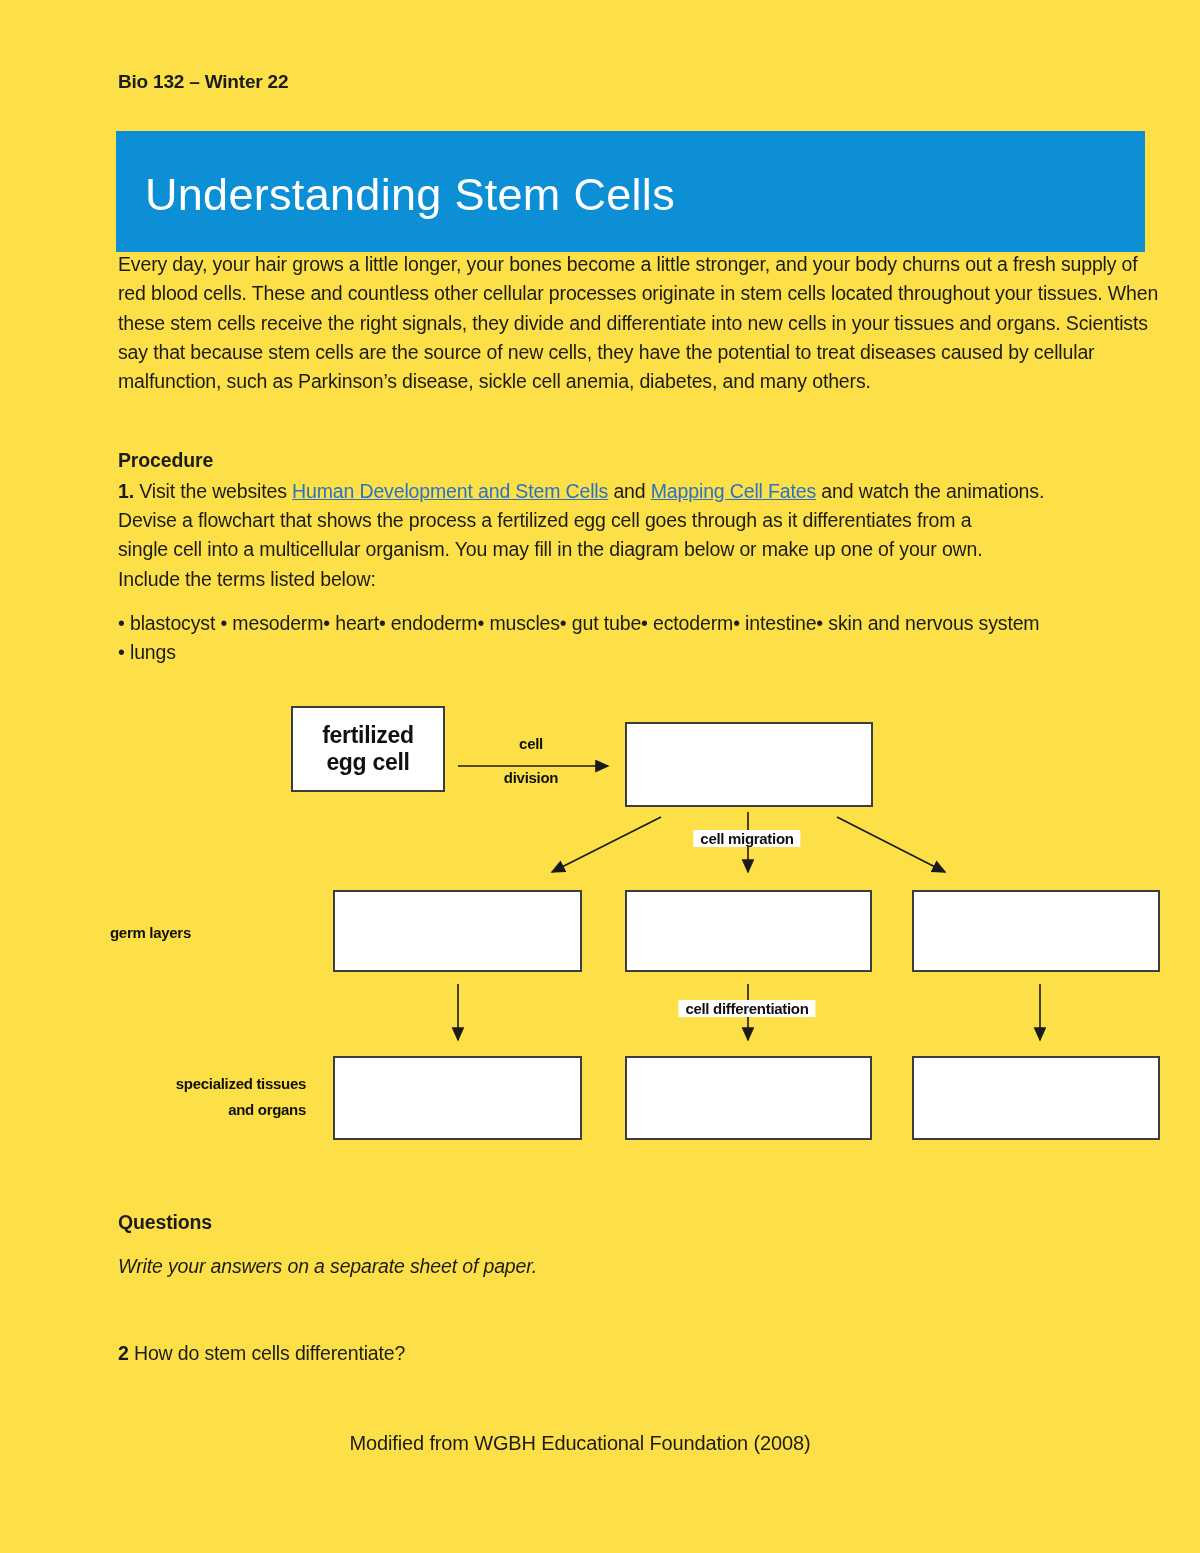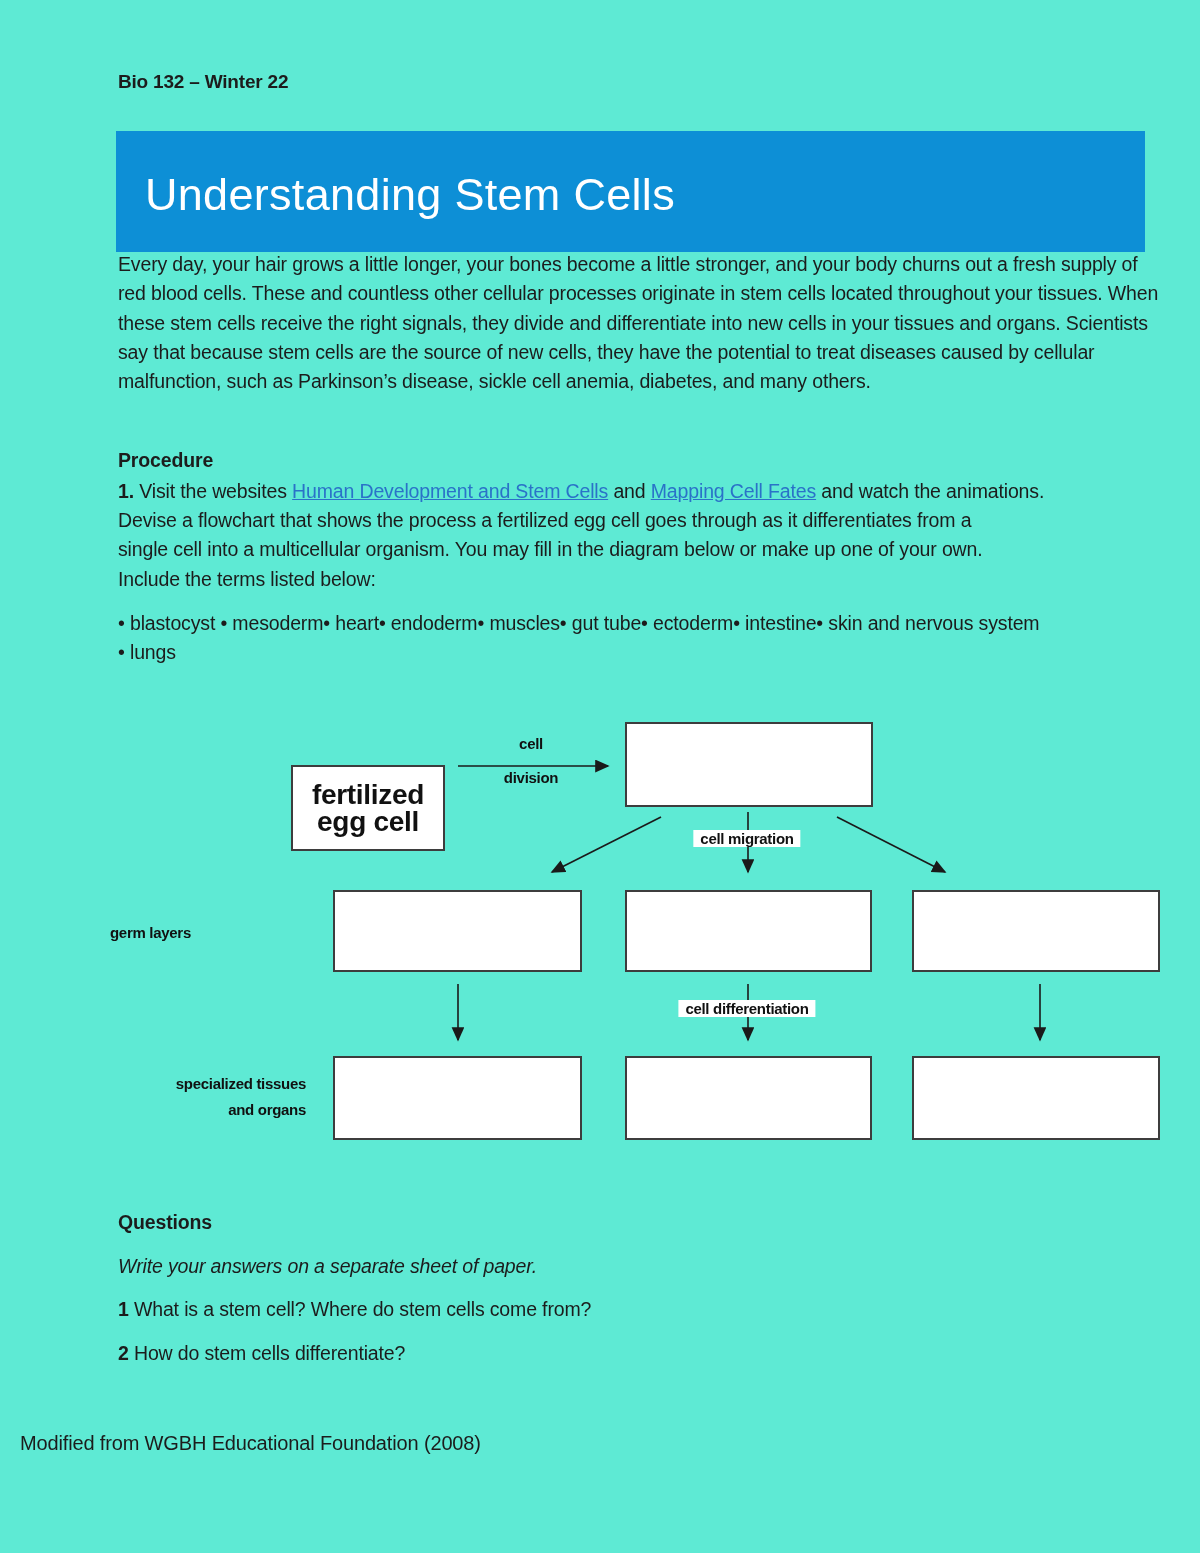--- a/index.html
+++ b/index.html
@@ -1,20 +1,20 @@
 <!DOCTYPE html>
 <html><head>
 <meta charset="utf-8">
 <style>
   html,body{margin:0;padding:0;background:#ffffff;}
   .page{
     position:relative;
     width:1200px;
     height:1553px;
-    background:#5eead4;
+    background:#fde047;
     font-family:"Liberation Sans","DejaVu Sans",sans-serif;
     color:#1c1c1c;
     overflow:hidden;
   }
   .abs{position:absolute;}
   .course-header{
     left:118px; top:71px;
     font-size:19px; font-weight:bold; letter-spacing:-0.2px;
   }
   .banner{
@@ -59,23 +59,23 @@
   }
   .dlabel{
     position:absolute;
     font-size:15px; font-weight:bold; letter-spacing:-0.3px;
     color:#111111;
     white-space:nowrap;
   }
   .dlabel.center{transform:translateX(-50%);}
   .dlabel.bg{background:#ffffff; padding:0 7px;}
   .start-box{
-    left:291px; top:765px; width:154px; height:86px;
+    left:291px; top:706px; width:154px; height:86px;
     display:flex; flex-direction:column; align-items:center; justify-content:center;
-    font-size:28px; font-weight:bold; letter-spacing:-0.3px; line-height:27px;
+    font-size:23px; font-weight:bold; letter-spacing:-0.3px; line-height:27px;
     color:#111111;
   }
   .arrow-svg{left:0; top:700px;}
   .right-align-label{text-align:right; line-height:26px;}
   
   .q-heading{
     left:118px; top:1211px;
     font-size:19.5px; font-weight:bold; letter-spacing:-0.15px;
   }
   .q-instruction{
@@ -83,21 +83,21 @@
     font-size:19.5px; font-style:italic; letter-spacing:-0.15px;
   }
   .q-line{
     left:118px;
     font-size:19.5px; letter-spacing:-0.15px;
   }
   .q1{top:1298px;}
   .q2{top:1342px;}
   .footer-credit{
     left:20px; top:1432px; width:1120px;
-    text-align:left;
+    text-align:center;
     font-size:20px; letter-spacing:-0.15px;
   }
 </style>
 </head>
 <body>
 
 <div class="page">
 
   <div class="abs course-header">Bio 132 – Winter 22</div>
 
@@ -162,18 +162,17 @@
     <div>specialized tissues</div>
     <div>and organs</div>
   </div>
 
   <div class="abs dbox" style="left:333px; top:1056px; width:249px; height:84px;"></div>
   <div class="abs dbox" style="left:625px; top:1056px; width:247px; height:84px;"></div>
   <div class="abs dbox" style="left:912px; top:1056px; width:248px; height:84px;"></div>
 
   <div class="abs q-heading">Questions</div>
   <div class="abs q-instruction">Write your answers on a separate sheet of paper.</div>
-  <div class="abs q-line q1"><span class="bold">1</span><span> What is a stem cell? Where do stem cells come from?</span></div>
   <div class="abs q-line q2"><span class="bold">2</span><span> How do stem cells differentiate?</span></div>
 
   <div class="abs footer-credit">Modified from WGBH Educational Foundation (2008)</div>
 
 </div>
 
 </body></html>

